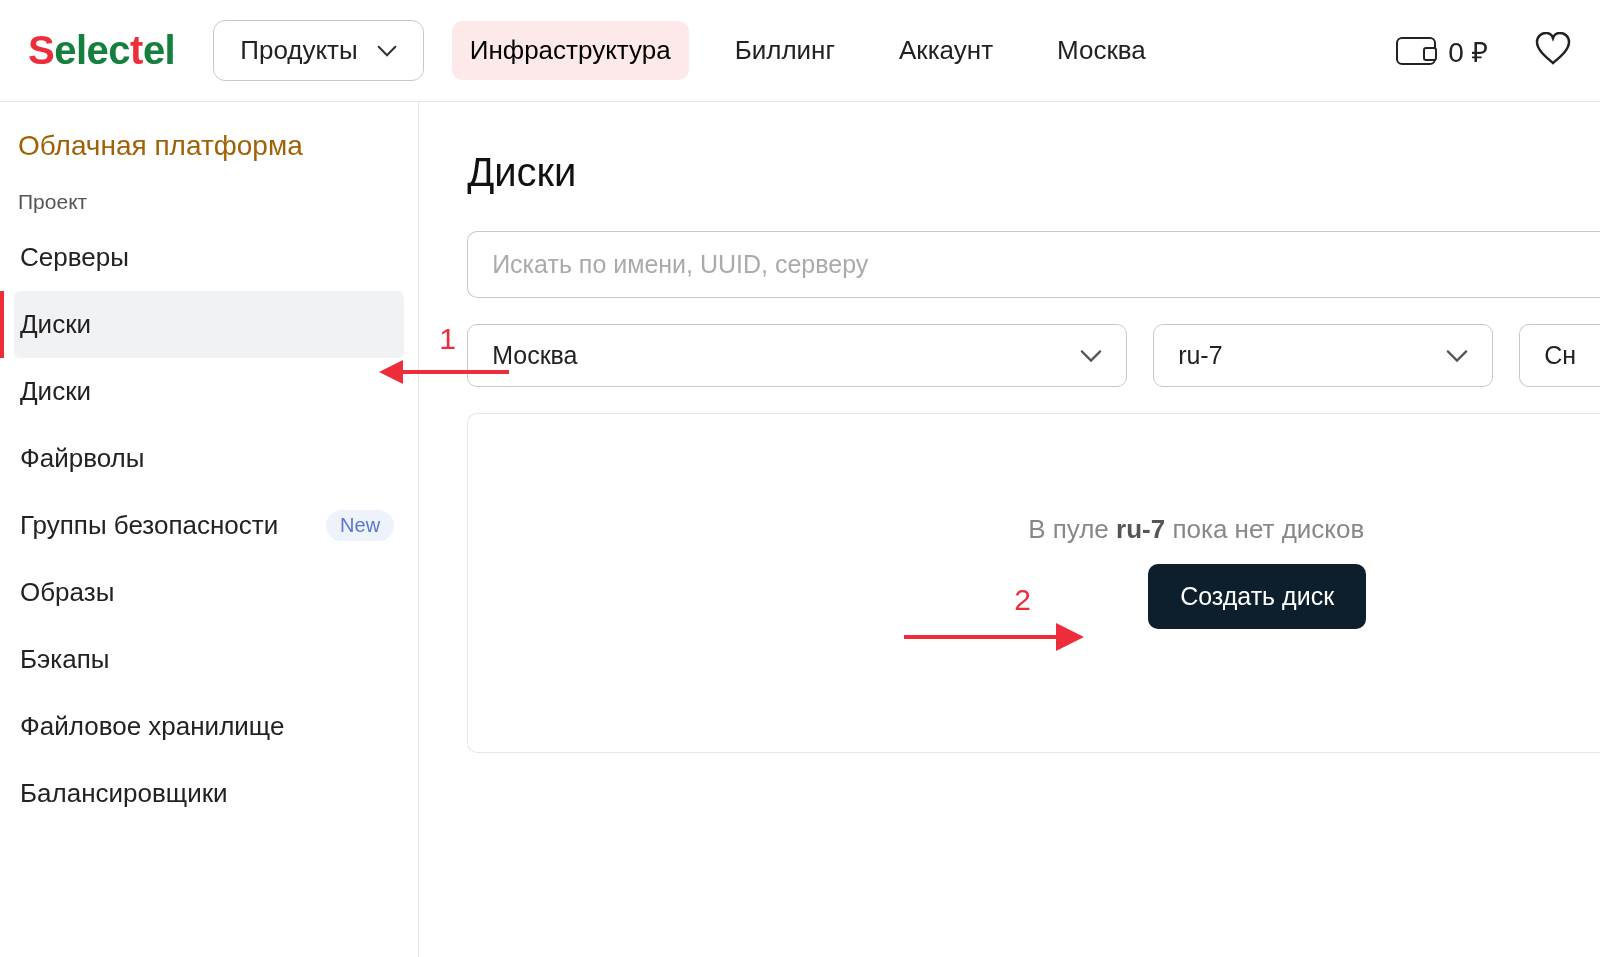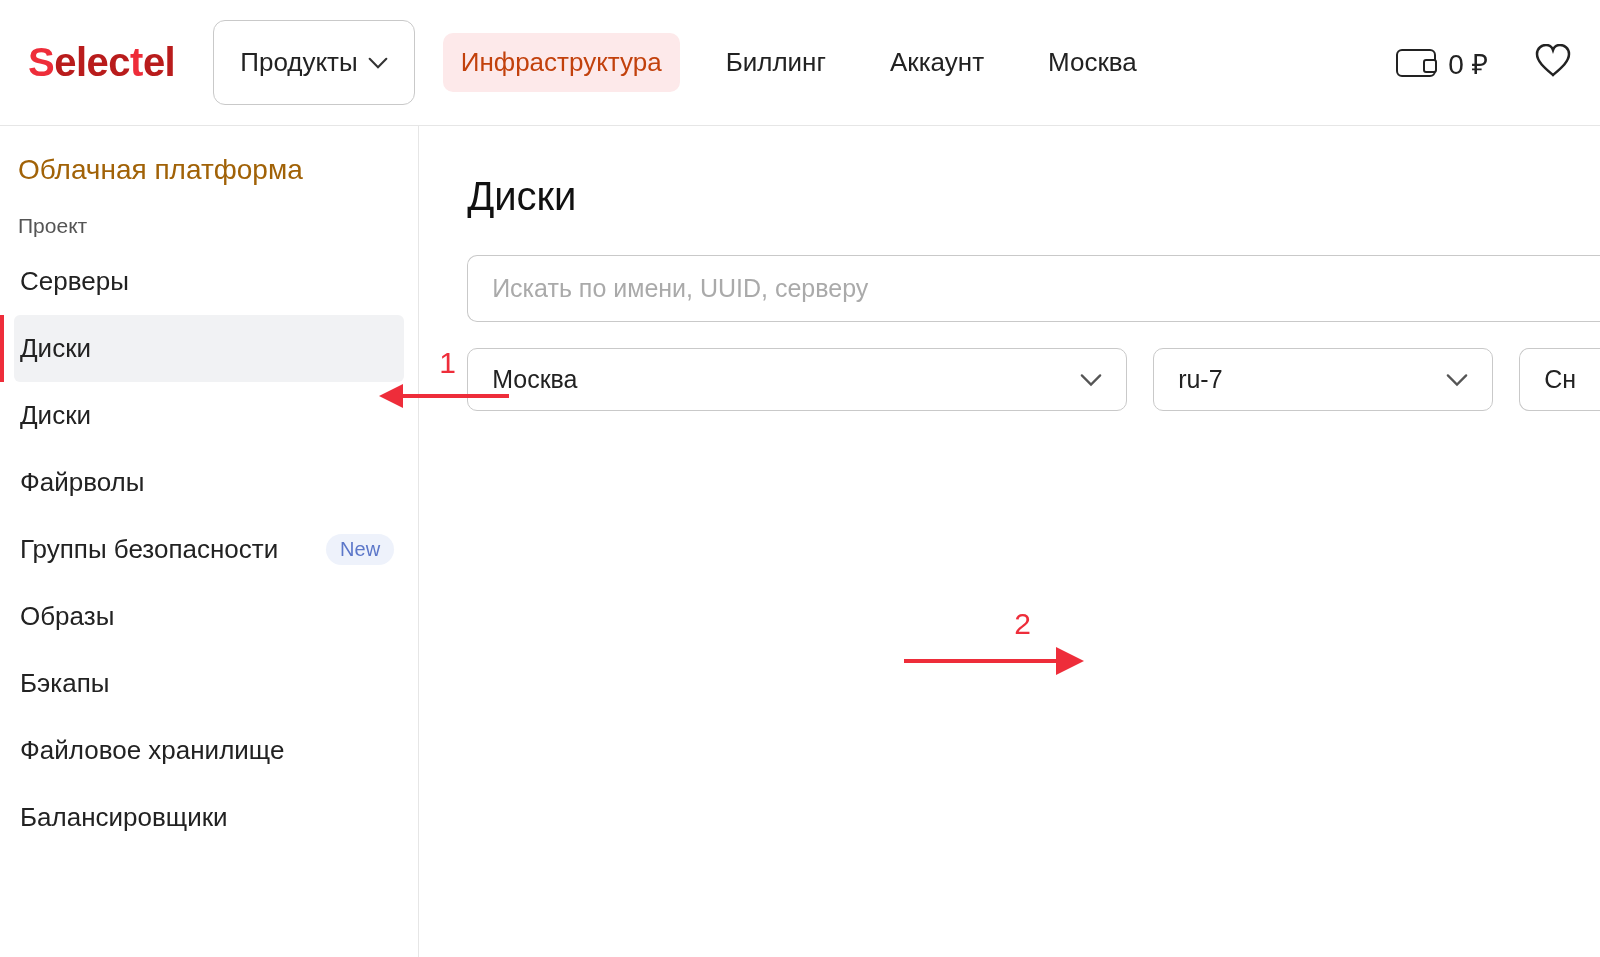--- a/index.html
+++ b/index.html
@@ -23,45 +23,45 @@
   }
   .logo {
     font-size: 40px;
     font-weight: 600;
     letter-spacing: -0.5px;
     display: flex;
     align-items: baseline;
     margin-right: 10px;
   }
   .logo .red { color: #ee2d3a; }
-  .logo .black { color: #b91c1c; }
+  .logo .black { color: #15803d; }
 
   .nav-dropdown {
     display: flex;
     align-items: center;
-    gap: 10px;
+    gap: 19px;
     border: 1px solid #c9c9c9;
     border-radius: 12px;
-    padding: 26px 26px;
+    padding: 14px 26px;
     font-size: 26px;
     color: #222;
     cursor: pointer;
     background: #fff;
   }
   .nav-dropdown svg { width: 20px; height: 14px; }
 
   .nav-link {
     font-size: 26px;
     color: #222;
     cursor: pointer;
     padding: 14px 18px;
     border-radius: 10px;
   }
   .nav-link.active {
-    color: #c2410c;
+    color: #000000;
     background: #fde9ea;
   }
 
   .header-spacer { flex: 1; }
 
   .balance {
     display: flex;
     align-items: center;
     gap: 12px;
     font-size: 28px;
@@ -333,20 +333,28 @@
         <span>ru-7</span>
         <svg class="chevron" viewBox="0 0 24 14">
             <path d="M2 2 L12 12 L22 2" fill="none" stroke="#555" stroke-width="2.5" stroke-linecap="round"></path>
           </svg>
       </div>
       <div class="select-box select-extra">
         <span>Сн</span>
       </div>
     </div>
 
+    <div class="content-box">
+      <div class="empty-text">
+        <span>В пуле </span><b>ru-7</b><span> пока нет дисков</span>
+      </div>
+      <button class="create-btn">
+        <span>Создать диск</span>
+      </button>
+    </div>
 
     
     <div class="arrow" style="left:-40px; top:250px;">
       <svg width="140" height="40">
         <line x1="20" y1="20" x2="130" y2="20" stroke="#ee2d3a" stroke-width="4"></line>
         <polygon points="0,20 24,8 24,32" fill="#ee2d3a"></polygon>
       </svg>
       <span class="arrow-label" style="left:60px; top:-30px;">1</span>
     </div>
 

